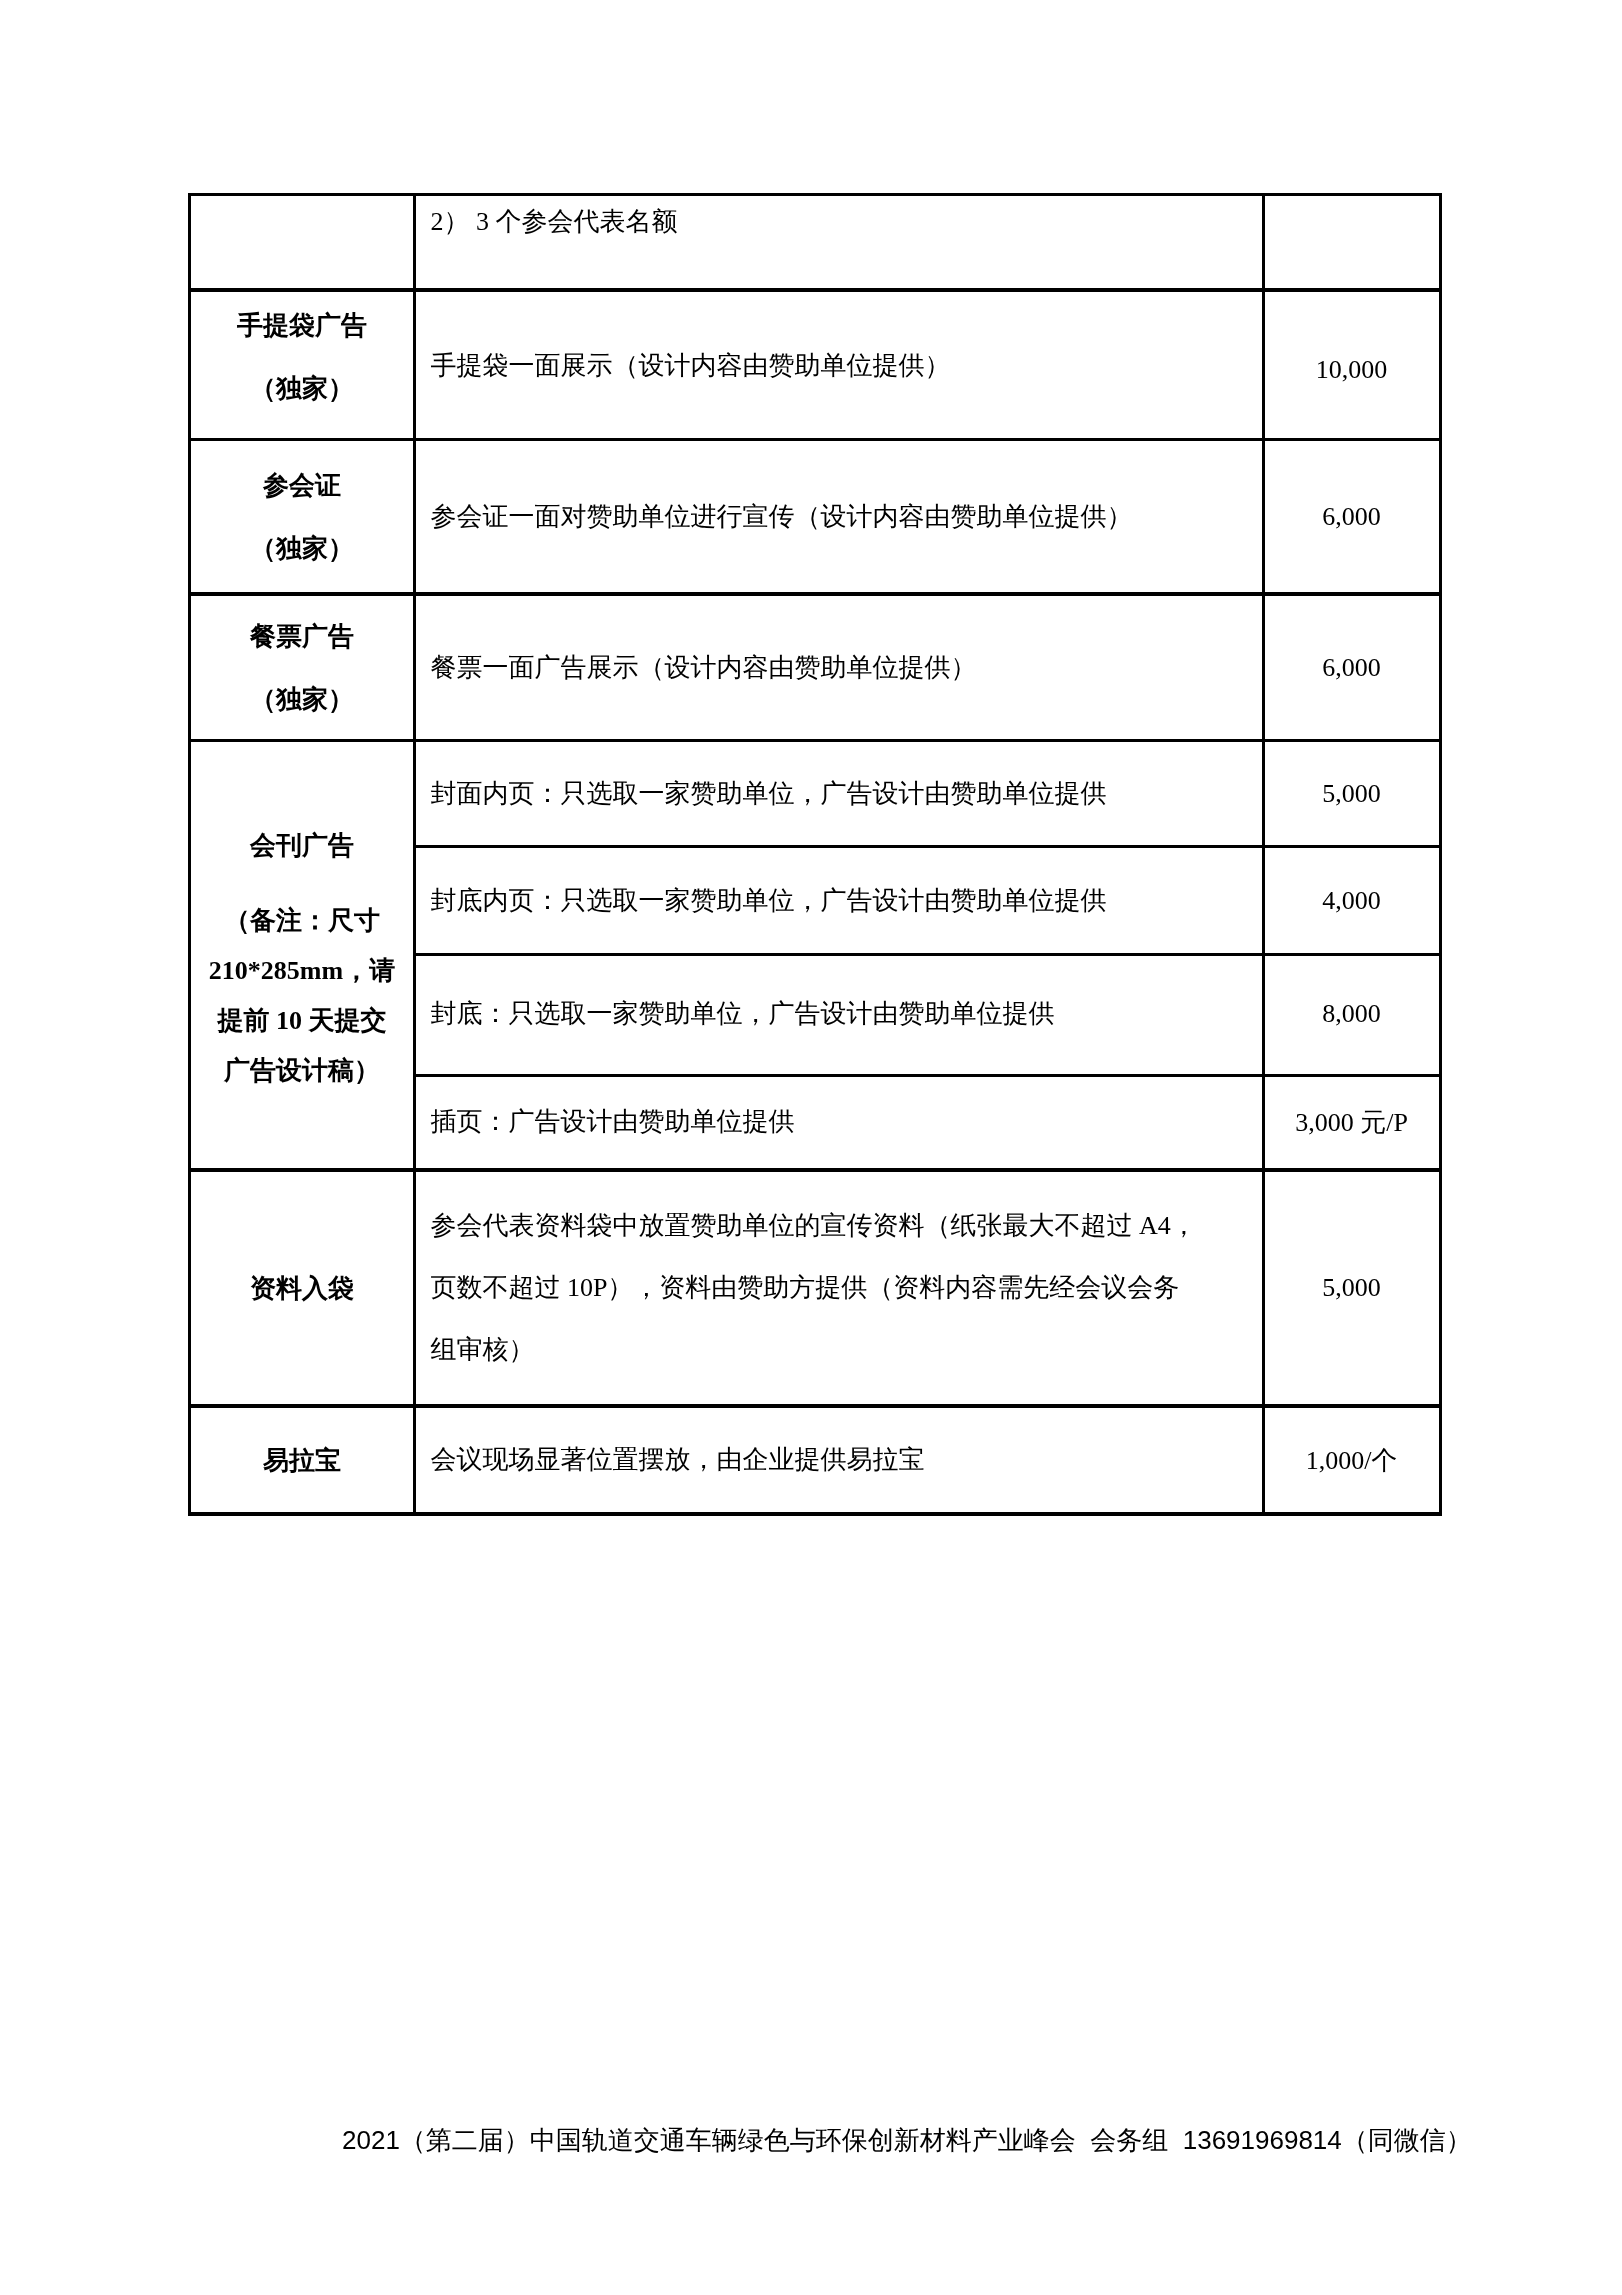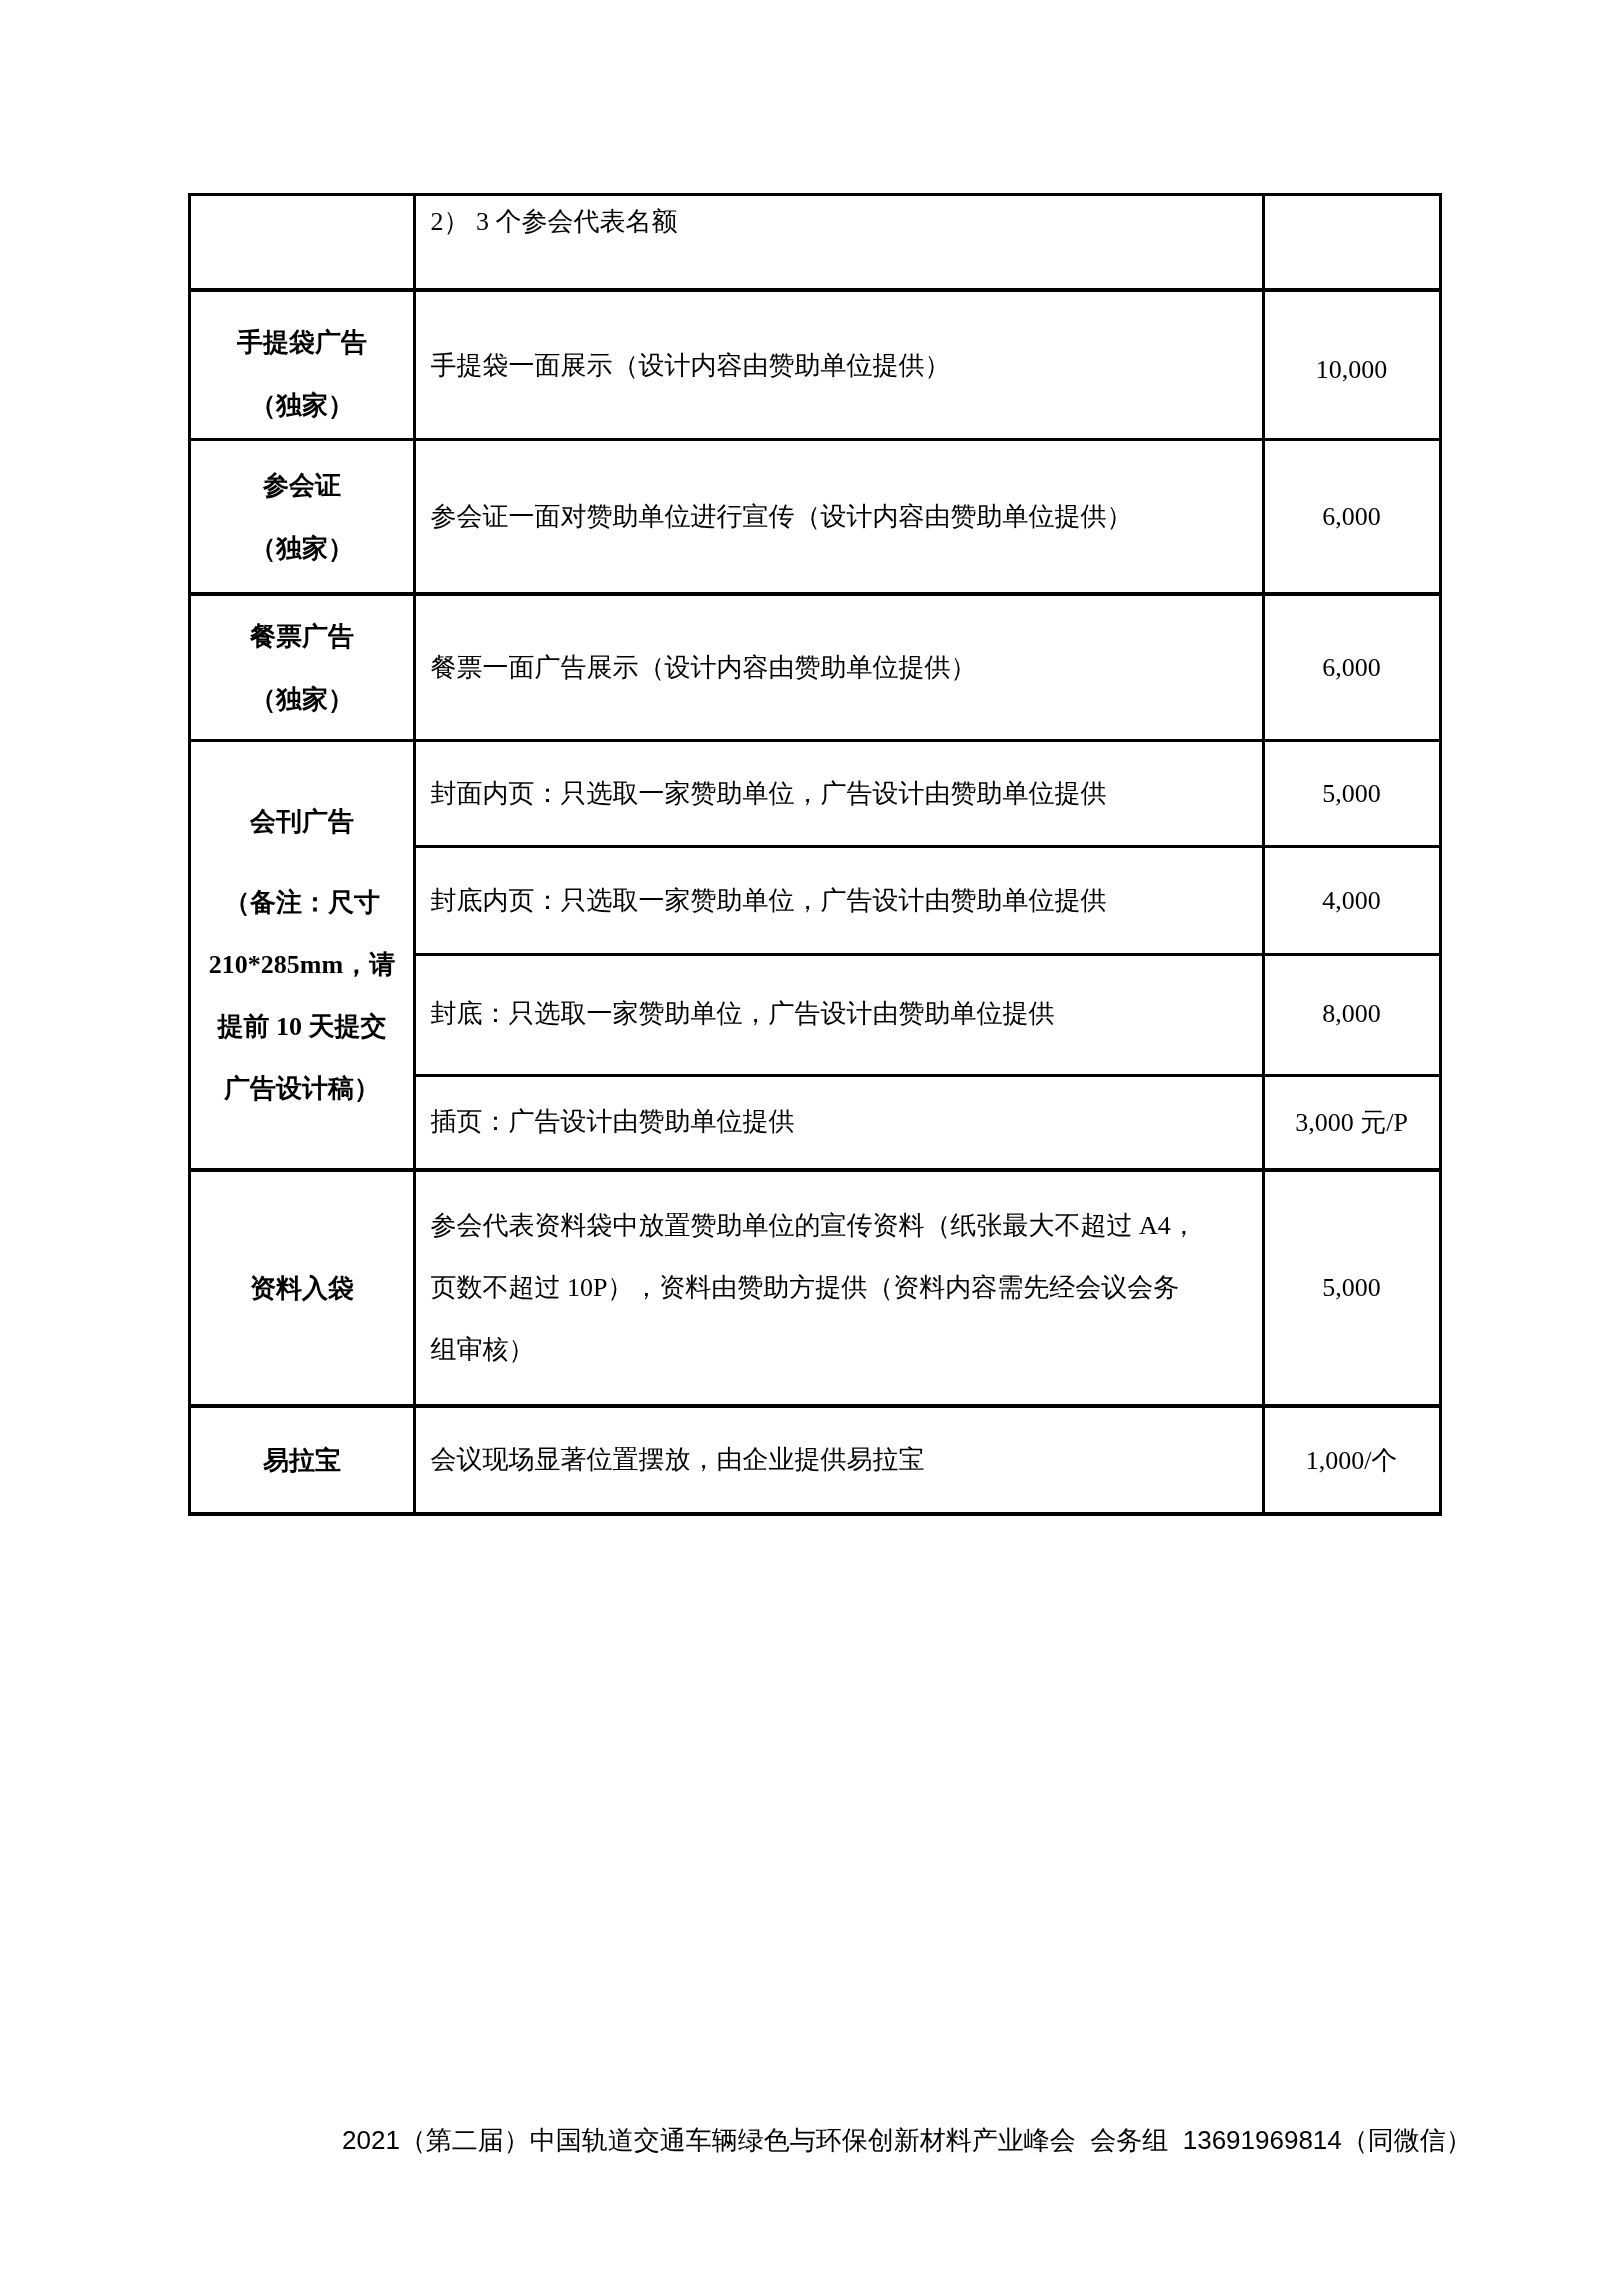--- a/index.html
+++ b/index.html
@@ -47,21 +47,21 @@
     left:1264px;width:175px;
     justify-content:center;
     text-align:center;
     font-size:26px;
     white-space:nowrap;
   }
   .journal{
     flex-direction:column;
     justify-content:center;
   }
-  .journal .note{margin-top:18.3px;line-height:62px;}
+  .journal .note{margin-top:18.3px;line-height:50px;}
   .footer{
     position:absolute;
     left:342px;
     top:2123px;
     font-family:"Liberation Sans",sans-serif;
     font-size:26px;
     white-space:pre;
     color:#000000;
   }
 </style>
@@ -82,21 +82,21 @@
   <div class="hline" style="left:188px;top:1404px;width:1253px;height:3.9px;"></div>
   <div class="hline" style="left:188px;top:1512px;width:1253px;height:3.9px;"></div>
 
   <div class="vline" style="left:188px;top:193px;width:2.6px;height:1323px;"></div>
   <div class="vline" style="left:413px;top:193px;width:2.6px;height:1323px;"></div>
   <div class="vline" style="left:1262px;top:193px;width:2.6px;height:1323px;"></div>
   <div class="vline" style="left:1439px;top:193px;width:2.6px;height:1323px;"></div>
 
   <div class="cell desc top" style="top:196px;height:92px;">2） 3 个参会代表名额</div>
 
-  <div class="cell label" style="top:300px;height:147px;">手提袋广告
+  <div class="cell label" style="top:283px;height:147px;">手提袋广告
 （独家）</div>
   <div class="cell desc" style="top:292px;height:147px;">手提袋一面展示（设计内容由赞助单位提供）</div>
   <div class="cell price" style="top:296px;height:147px;">10,000</div>
 
   <div class="cell label" style="top:441px;height:151px;">参会证
 （独家）</div>
   <div class="cell desc" style="top:441px;height:151px;">参会证一面对赞助单位进行宣传（设计内容由赞助单位提供）</div>
   <div class="cell price" style="top:441px;height:151px;">6,000</div>
 
   <div class="cell label" style="top:596px;height:143px;">餐票广告

